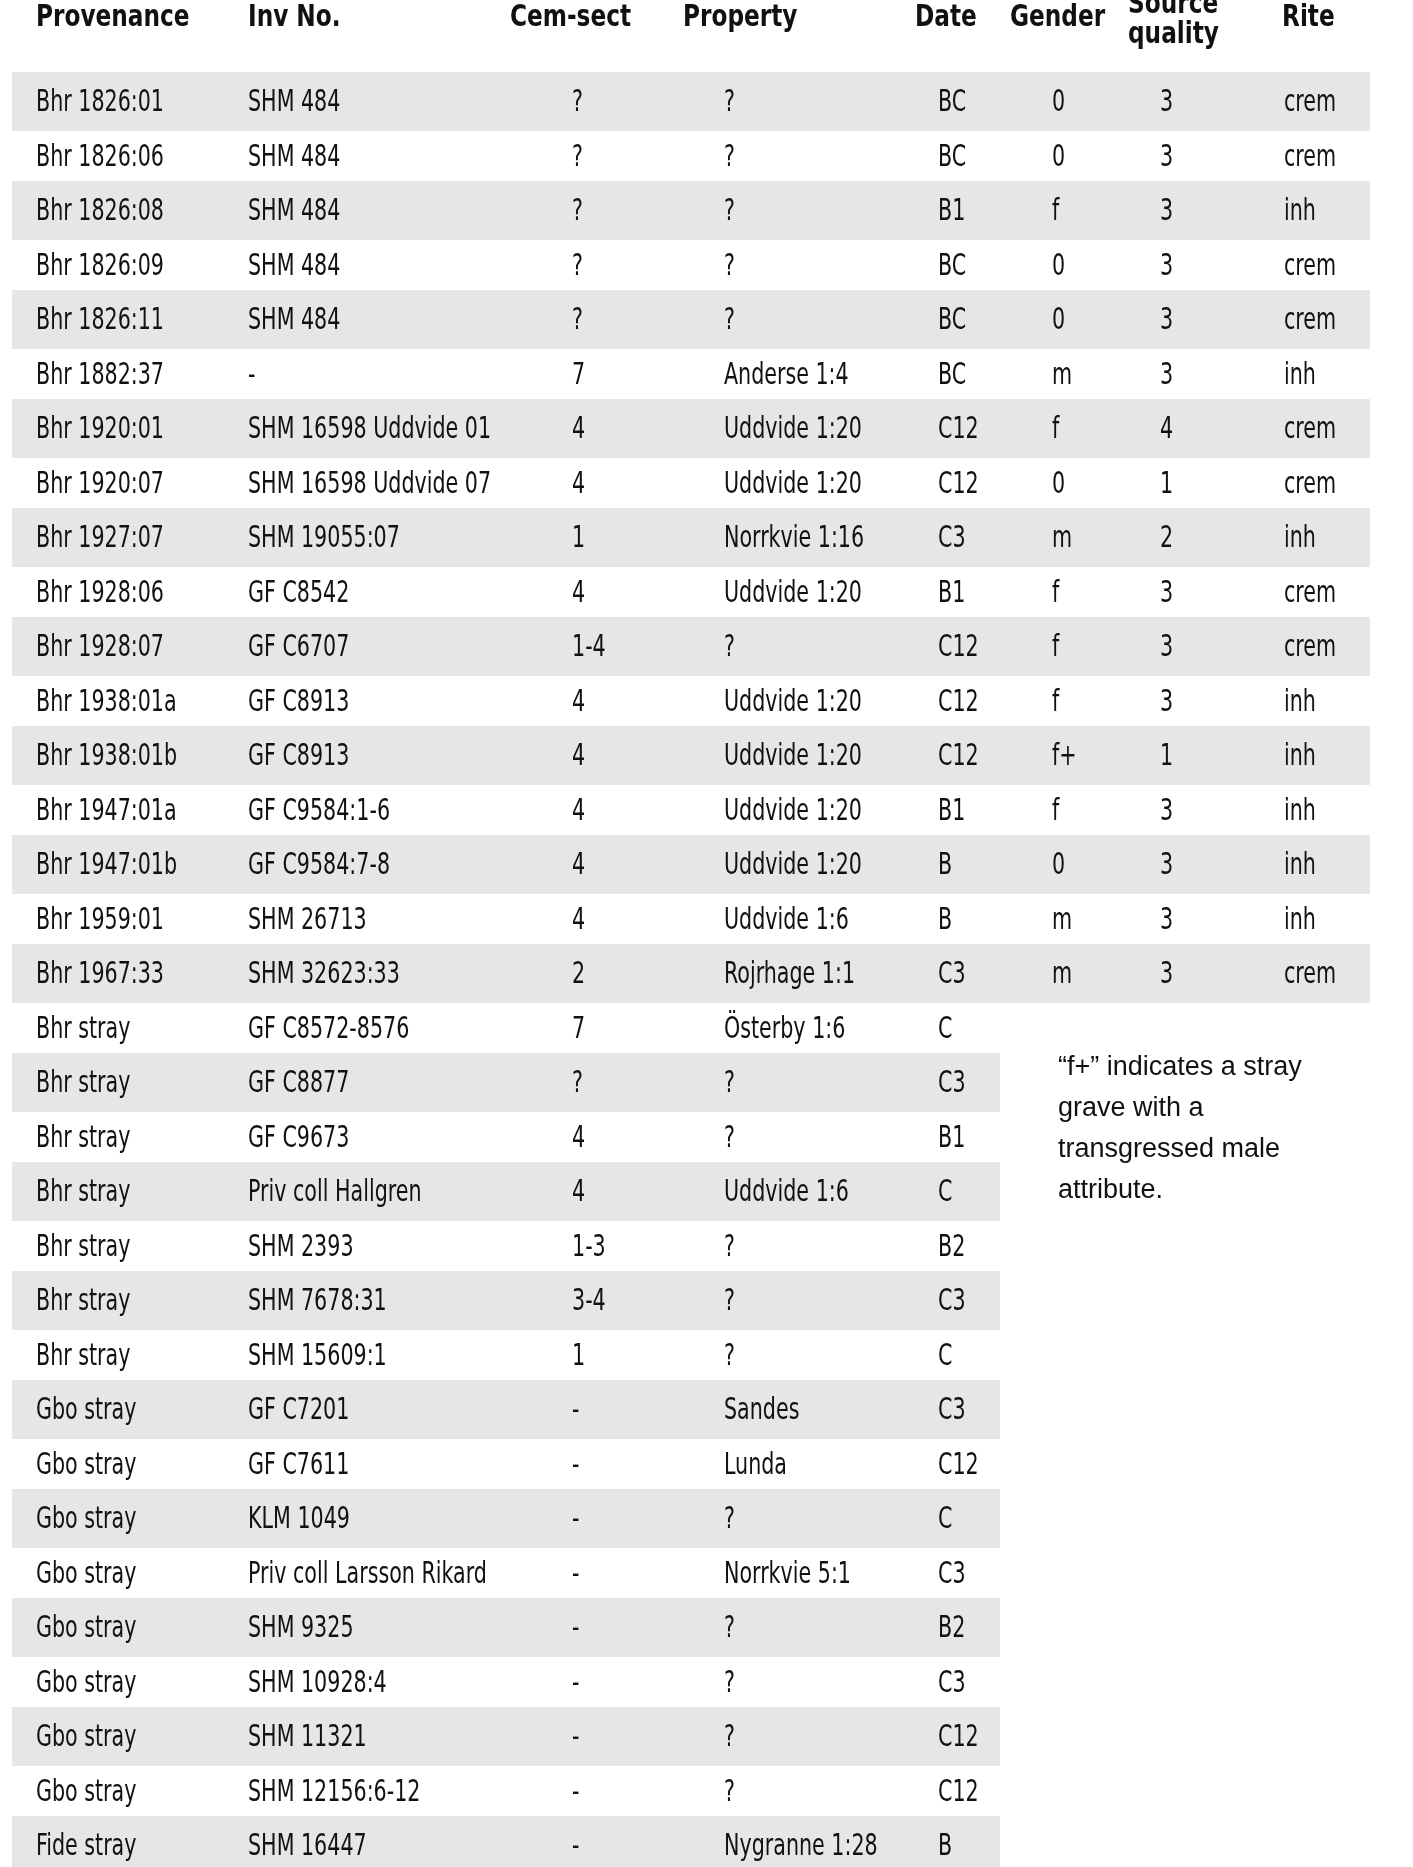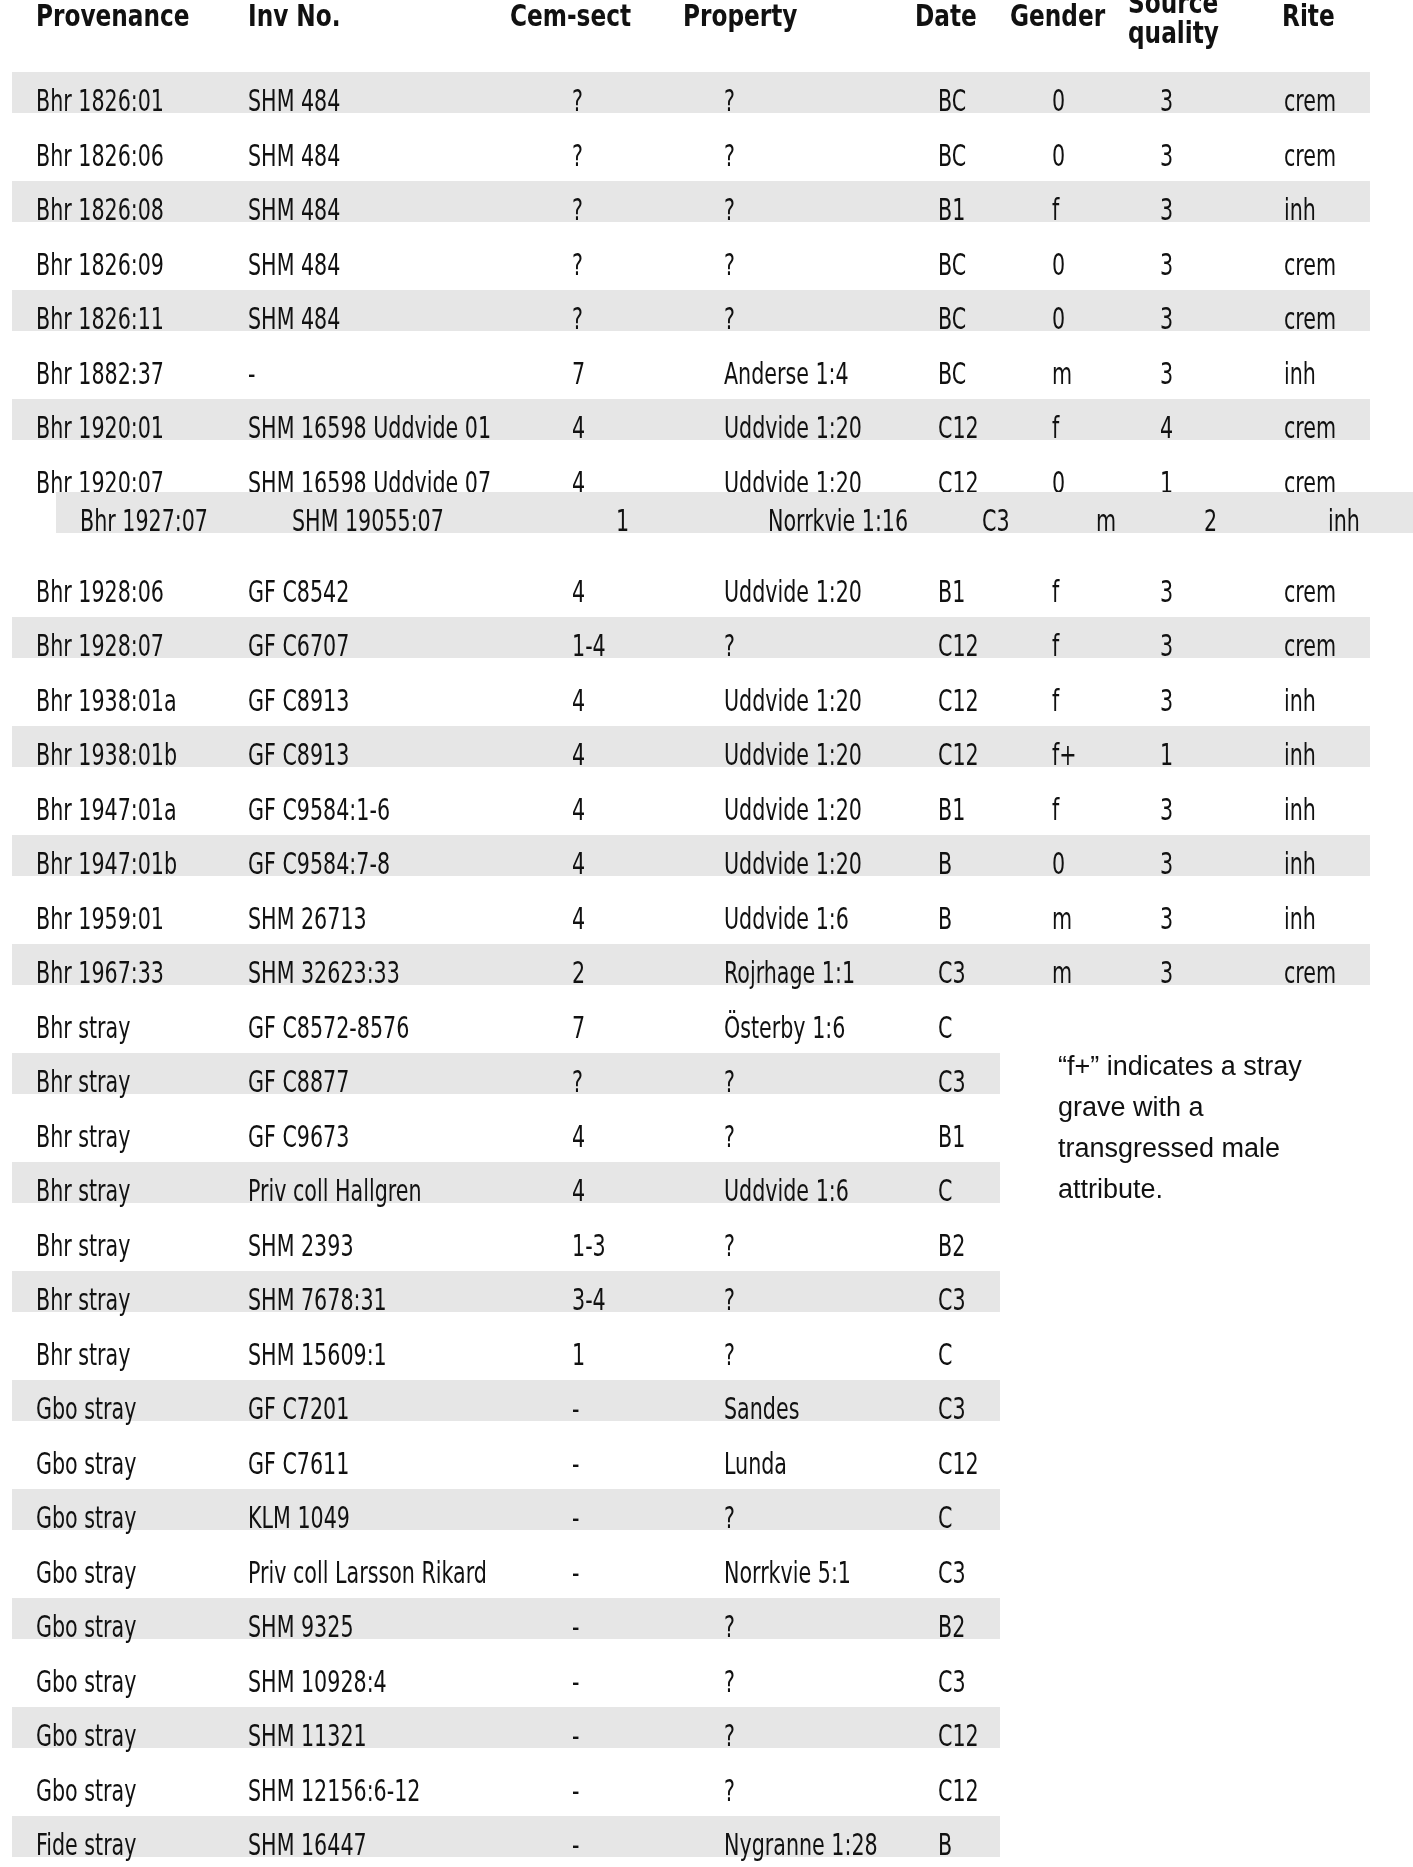--- a/index.html
+++ b/index.html
@@ -2,21 +2,21 @@
 <html><head>
 <meta charset="utf-8">
 <style>
   html, body { margin:0; padding:0; background:#ffffff; }
   body { width:1413px; height:1867px; position:relative; overflow:hidden;
          font-family:"DejaVu Sans Condensed","DejaVu Sans",sans-serif; color:#111; }
   .hdr { position:absolute; top:0; left:0; width:1413px; height:70px; }
   .hcell { position:absolute; font-weight:bold; font-size:30px; line-height:32px;
            transform:scaleX(0.86); transform-origin:left top; white-space:nowrap; }
   .hcell.two { font-size:30px; line-height:30px; top:-12px; }
-  .row { position:absolute; left:12px; height:41px; }
+  .row { position:absolute; left:12px; height:59px; }
   .row.shade { background:#e6e6e6; }
   .cell { position:absolute; top:8px; font-size:31px; line-height:40px; white-space:nowrap;
           transform:scaleX(0.74); transform-origin:left top; }
   .note { position:absolute; left:1058px; top:1046px; width:300px;
           font-family:"Liberation Sans","DejaVu Sans",sans-serif; font-size:27px; line-height:41px; color:#111; }
 </style>
 </head>
 <body>
 
 <div class="hdr">
@@ -107,21 +107,21 @@
     <div class="row" style="top: 453.5px; width: 1358px;">
       <div class="cell" style="left: 24px;">Bhr 1920:07</div>
       <div class="cell" style="left: 236px;">SHM 16598 Uddvide 07</div>
       <div class="cell" style="left: 560px;">4</div>
       <div class="cell" style="left: 712px;">Uddvide 1:20</div>
       <div class="cell" style="left: 926px;">C12</div>
       <div class="cell" style="left: 1040px;">0</div>
       <div class="cell" style="left: 1148px;">1</div>
       <div class="cell" style="left: 1272px;">crem</div>
     </div>
-    <div class="row shade" style="top: 492px; width: 1358px; margin-left: 44px;">
+    <div class="row shade" style="top: 508px; width: 1358px;">
       <div class="cell" style="left: 24px;">Bhr 1927:07</div>
       <div class="cell" style="left: 236px;">SHM 19055:07</div>
       <div class="cell" style="left: 560px;">1</div>
       <div class="cell" style="left: 712px;">Norrkvie 1:16</div>
       <div class="cell" style="left: 926px;">C3</div>
       <div class="cell" style="left: 1040px;">m</div>
       <div class="cell" style="left: 1148px;">2</div>
       <div class="cell" style="left: 1272px;">inh</div>
     </div>
     <div class="row" style="top: 562.5px; width: 1358px;">

